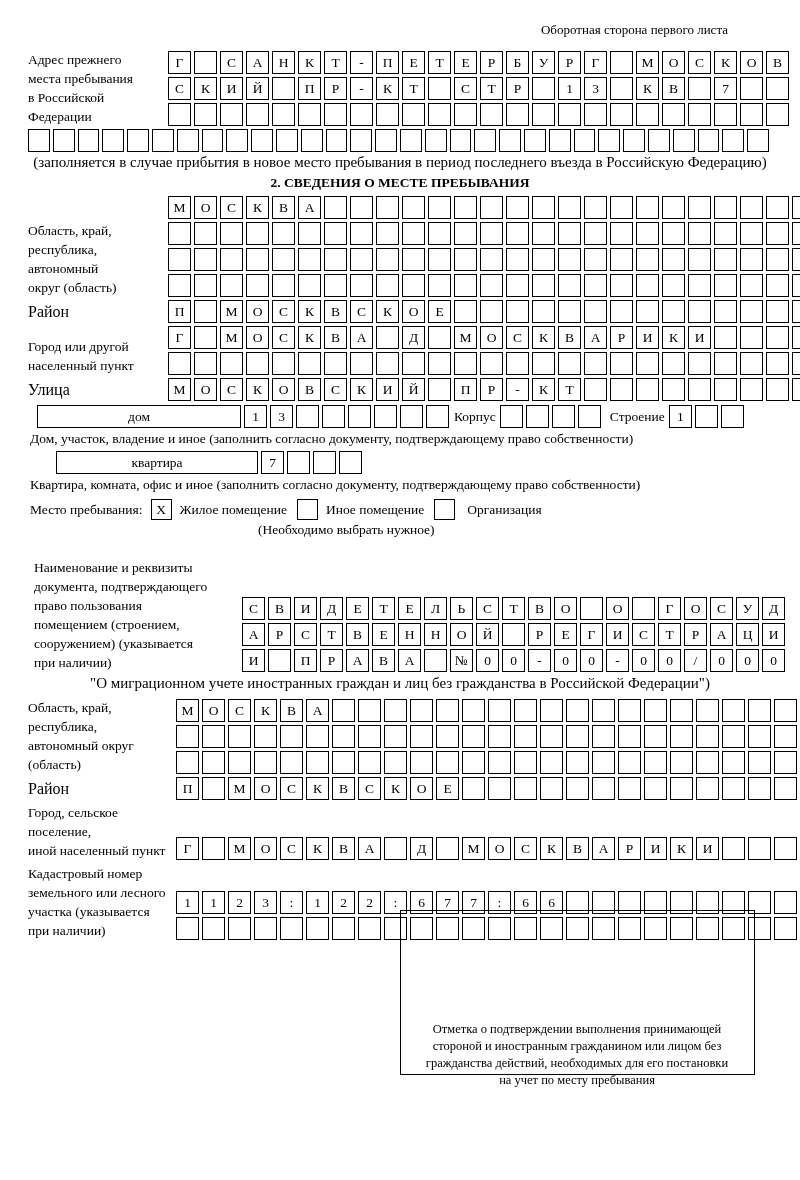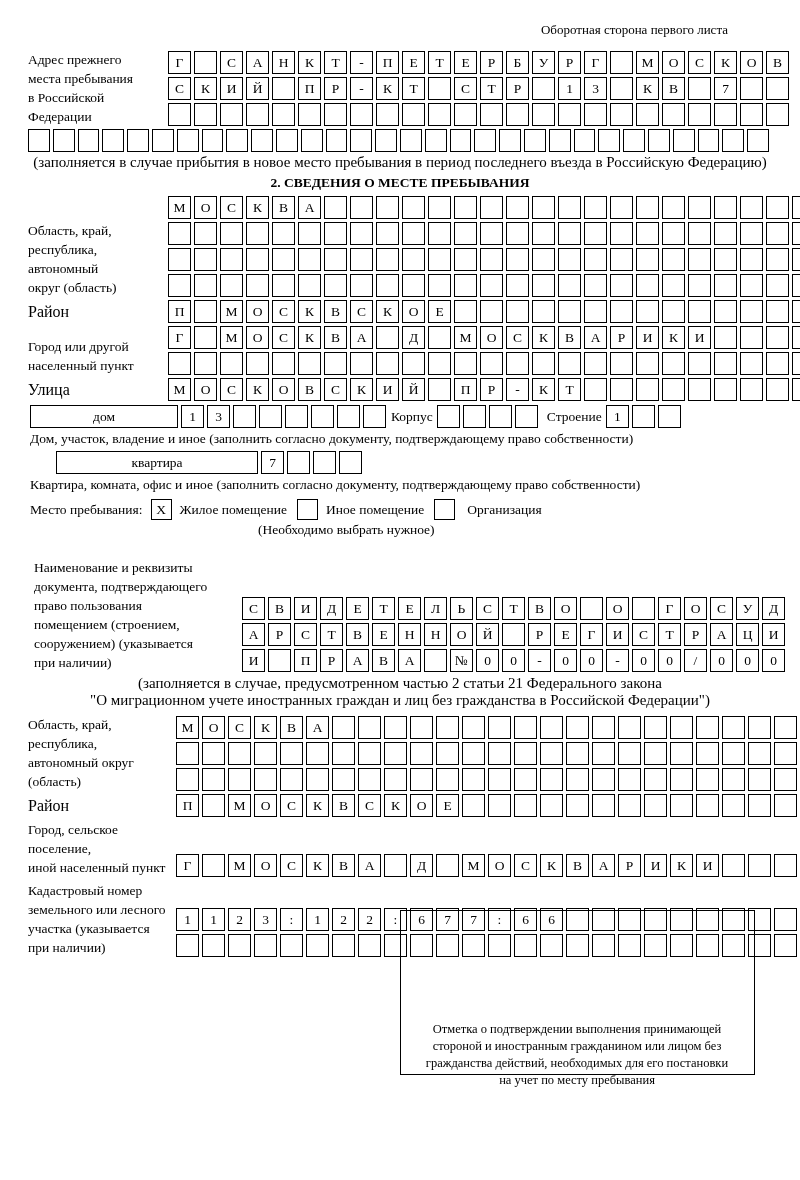--- a/index.html
+++ b/index.html
@@ -479,21 +479,21 @@
       <div class="cell"></div>
       <div class="cell"></div>
       <div class="cell"></div>
       <div class="cell"></div>
       <div class="cell"></div>
 
     </div>
   </div>
 
   <div class="inline" style="margin-top:4px">
-    <div class="boxed-label" style="width:148px;margin-left:2px">дом</div>
+    <div class="boxed-label" style="width:204px;margin-left:9px">дом</div>
     <div class="cells" style="margin-left:3px">
       <div class="cell">1</div>
       <div class="cell">3</div>
       <div class="cell"></div>
       <div class="cell"></div>
       <div class="cell"></div>
       <div class="cell"></div>
       <div class="cell"></div>
       <div class="cell"></div>
     </div>
@@ -612,21 +612,20 @@
         <div class="cell">0</div>
         <div class="cell">0</div>
         <div class="cell">/</div>
         <div class="cell">0</div>
         <div class="cell">0</div>
         <div class="cell">0</div>
       </div>
     </div>
   </div>
 
-  <div class="note">(заполняется в случае, предусмотренном частью 2 статьи 21 Федерального закона</div>
   <div class="note" style="margin-bottom:6px">"О миграционном учете иностранных граждан и лиц без гражданства в Российской Федерации")</div>
 
   <div class="row">
     <div class="lbl-col" style="width:148px">
       <div class="lbl-block">Область, край,</div>
       <div class="lbl-block">республика,</div>
       <div class="lbl-block">автономный округ</div>
       <div class="lbl-block">(область)</div>
     </div>
     <div>

